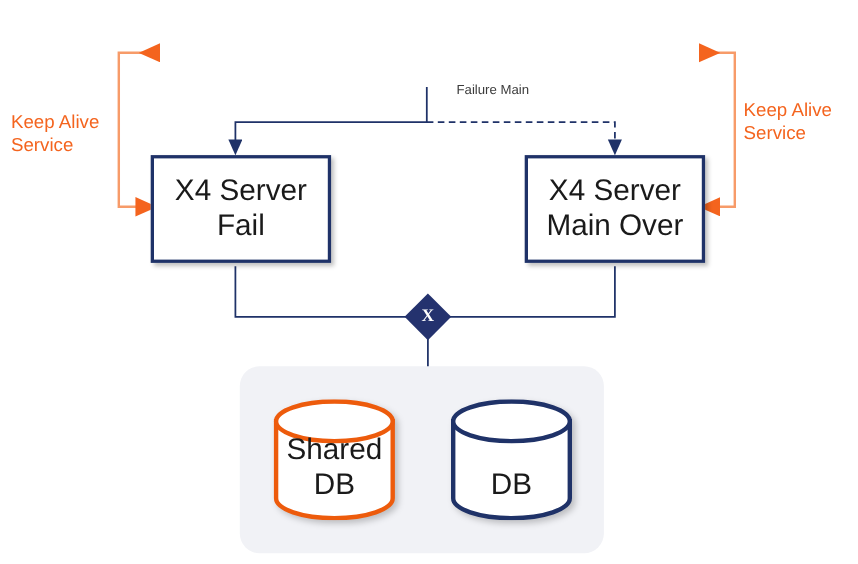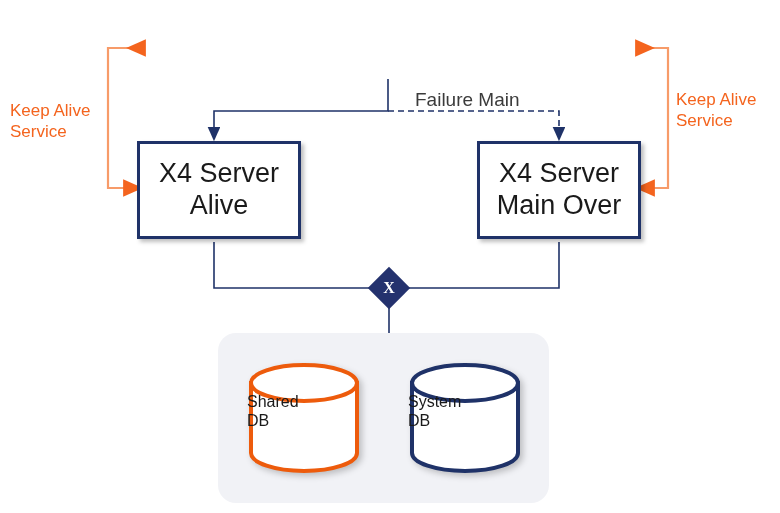--- a/index.html
+++ b/index.html
@@ -64,22 +64,22 @@
     line-height: 1.25;
     white-space: nowrap;
   }
   .ka-left  { left: 10px;  top: 100px; }
   .ka-right { left: 676px; top: 89px; }
 
   
   .fm-label {
     position: absolute;
     left: 415px;
-    top: 89px;
-    font-size: 19px;
+    top: 74px;
+    font-size: 12px;
     color: #3b3b3b;
     white-space: nowrap;
   }
 
   
   .x-diamond {
     position: absolute;
     left: 368px;
     top: 267px;
     width: 42px;
@@ -128,22 +128,22 @@
     filter: drop-shadow(3px 3px 3px rgba(0,0,0,0.22));
   }
   .cyl-shared { left: 247px; top: 363px; }
   .cyl-system { left: 408px; top: 363px; }
   .cyl svg { display: block; }
   .cyl-text {
     position: absolute;
     left: 0;
     top: 30px;
     width: 114px;
-    text-align: left;
-    font-size: 16px;
+    text-align: center;
+    font-size: 27px;
     color: #1a1a1a;
     line-height: 1.18;
     pointer-events: none;
   }
 </style>
 </head>
 <body>
 
 <div id="canvas">
 
@@ -182,21 +182,21 @@
 
     <g>
       <path d="M389,307 L389,334" fill="none" stroke="#1F3268" stroke-width="1.6"></path>
     </g>
   </svg>
 
 
   <div class="node node-srv node-srv-main">
     <span>
       <span>X4 Server</span><br>
-      <span>Alive</span>
+      <span>Fail</span>
     </span>
   </div>
 
   <div class="node node-srv node-srv-fail">
     <span>
       <span>X4 Server</span><br>
       <span>Main Over</span>
     </span>
   </div>
 
@@ -229,18 +229,18 @@
       <span>DB</span>
     </div>
   </div>
 
   <div class="cyl cyl-system">
     <svg width="114" height="110" viewBox="0 0 114 110">
       <path d="M4,20 L4,90 A53,18 0 0 0 110,90 L110,20 Z" fill="#ffffff" stroke="#1F3268" stroke-width="4"></path>
       <ellipse cx="57" cy="20" rx="53" ry="18" fill="#ffffff" stroke="#1F3268" stroke-width="4"></ellipse>
     </svg>
     <div class="cyl-text">
-      <span>System</span><br>
+      <br>
       <span>DB</span>
     </div>
   </div>
 
 </div>
 
 </body></html>

